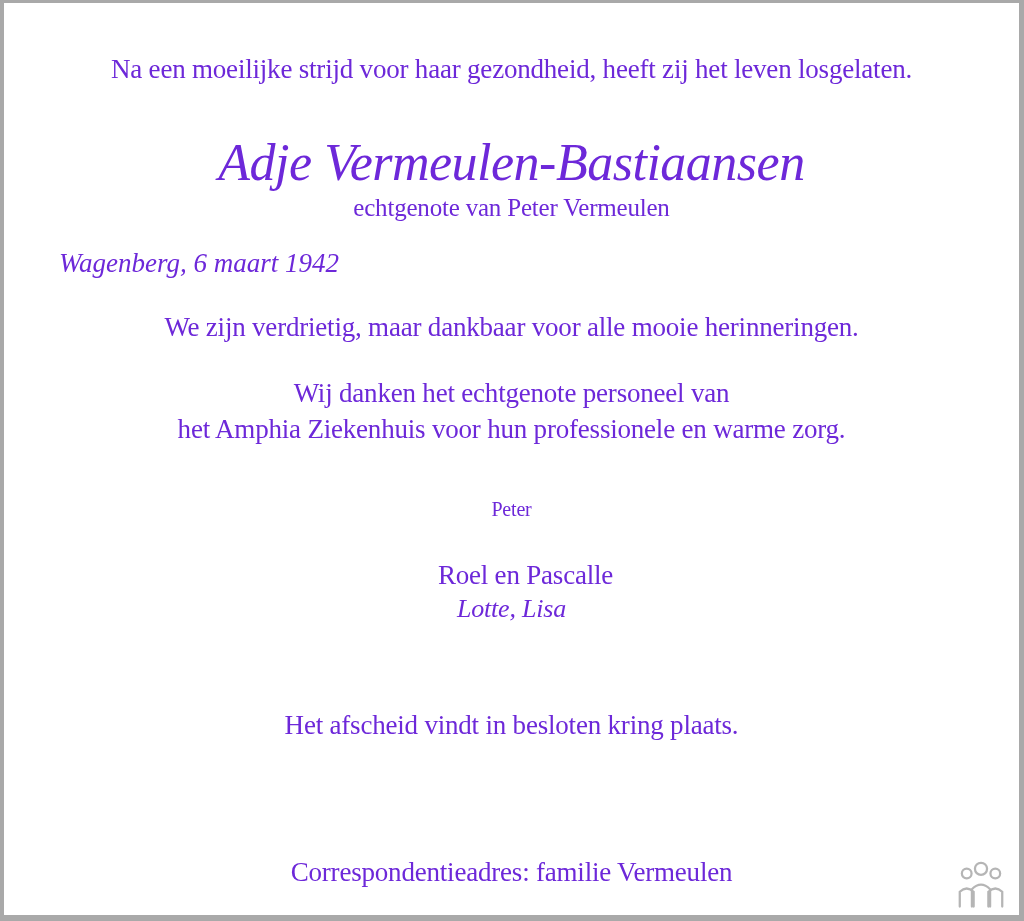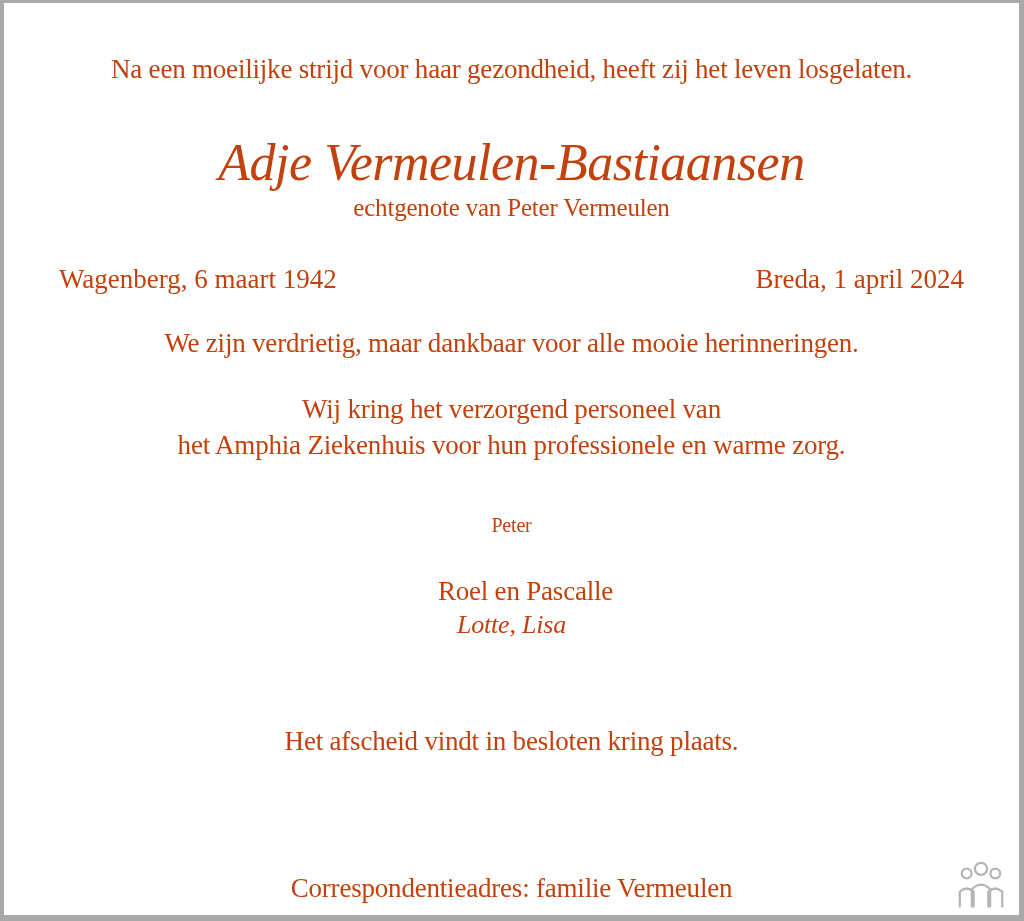--- a/index.html
+++ b/index.html
@@ -12,21 +12,21 @@
   .card {
     box-sizing: border-box;
     width: 1024px;
     height: 921px;
     background: #ffffff;
     border-style: solid;
     border-color: #a9a9a9;
     border-width: 3px 5px 6px 4px;
     position: relative;
     font-family: "Liberation Serif", "DejaVu Serif", serif;
-    color: #c2410c;
+    color: #6d28d9;
     overflow: hidden;
   }
   .line {
     text-align: center;
     letter-spacing: -0.2px;
   }
   .intro {
     margin-top: 50px;
     font-size: 27px;
     line-height: 32px;
@@ -36,26 +36,27 @@
     font-size: 52px;
     line-height: 60px;
     letter-spacing: -0.5px;
     font-style: italic;
   }
   .relation {
     font-size: 25px;
     line-height: 30px;
   }
   .dates-row {
-    margin-top: 40px;
+    margin-top: 24px;
     display: flex;
     justify-content: space-between;
     padding: 0 55px;
     font-size: 27px;
     line-height: 32px;
+    font-style: italic;
   }
   .sentiment {
     margin-top: 32px;
     font-size: 27px;
     line-height: 32px;
   }
   .thanks {
     margin-top: 32px;
     font-size: 27px;
     line-height: 36px;
@@ -102,27 +103,26 @@
 <div class="card">
 
   <div class="line intro">Na een moeilijke strijd voor haar gezondheid, heeft zij het leven losgelaten.</div>
 
   <div class="line deceased-name">Adje Vermeulen-Bastiaansen</div>
 
   <div class="line relation">echtgenote van Peter Vermeulen</div>
 
   <div class="dates-row">
     <span>Wagenberg, 6 maart 1942</span>
-    <span>Breda, 1 april 2024</span>
   </div>
 
   <div class="line sentiment">We zijn verdrietig, maar dankbaar voor alle mooie herinneringen.</div>
 
   <div class="line thanks">
-    <div>Wij kring het verzorgend personeel van</div>
+    <div>Wij danken het echtgenote personeel van</div>
     <div>het Amphia Ziekenhuis voor hun professionele en warme zorg.</div>
   </div>
 
   <div class="line family-first">Peter</div>
 
   <div class="line family-second">Roel en Pascalle</div>
 
   <div class="line family-third">Lotte, Lisa</div>
 
   <div class="line closing">Het afscheid vindt in besloten kring plaats.</div>

